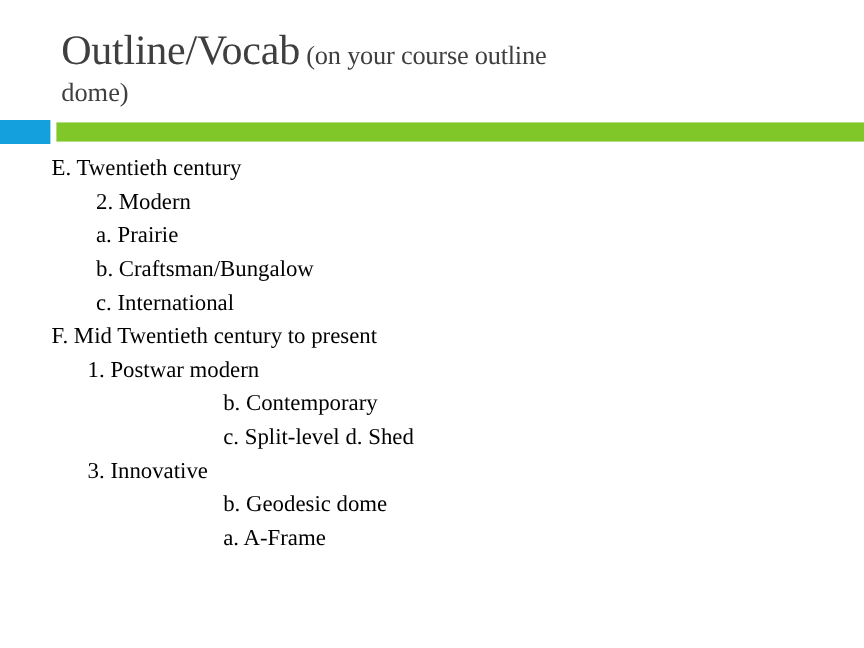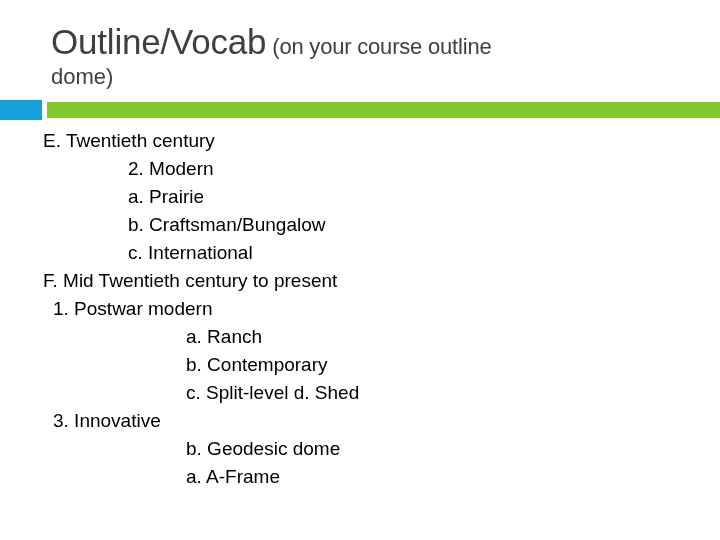--- a/index.html
+++ b/index.html
@@ -8,21 +8,21 @@
     padding: 0;
     background: #ffffff;
   }
 
   .slide {
     position: relative;
     width: 720px;
     height: 540px;
     background: #ffffff;
     overflow: hidden;
-    font-family: Liberation Sans, sans-serif;
+    font-family: Liberation Serif, serif;
     -webkit-font-smoothing: antialiased;
   }
 
   
   .title-block {
     position: absolute;
     left: 51px;
     top: 24px;
     width: 620px;
   }
@@ -81,22 +81,22 @@
     font-size: 19px;
     color: #000000;
     line-height: 28px;
     height: 28px;
     white-space: pre;
     font-weight: 400;
   }
 
   
   .lvl-0 { padding-left: 43px; }
-  .lvl-1 { padding-left: 53px; }
-  .lvl-2 { padding-left: 80px; margin-left: 48px; }
+  .lvl-1 { padding-left: 73px; }
+  .lvl-2 { padding-left: 80px; }
   .lvl-3 { padding-left: 186px; }
 </style>
 </head>
 <body>
 
 <div class="slide">
 
   <div class="title-block">
     <div class="title-line"><span class="title-main">Outline/Vocab</span><span class="title-sub"> (on your course outline</span></div>
     <div class="title-row-2">dome)</div>
@@ -106,21 +106,20 @@
   <div class="accent-green"></div>
 
   <div class="body-block">
     <div class="outline-line lvl-0">E. Twentieth century</div>
     <div class="outline-line lvl-2">2. Modern</div>
     <div class="outline-line lvl-2">a. Prairie</div>
     <div class="outline-line lvl-2">b. Craftsman/Bungalow</div>
     <div class="outline-line lvl-2">c. International</div>
     <div class="outline-line lvl-0">F. Mid Twentieth century to present</div>
     <div class="outline-line lvl-1">1. Postwar modern</div>
-    <div class="outline-line lvl-3">a. Ranch</div>
     <div class="outline-line lvl-3">b. Contemporary</div>
     <div class="outline-line lvl-3">c. Split-level d. Shed</div>
     <div class="outline-line lvl-1">3. Innovative</div>
     <div class="outline-line lvl-3">b. Geodesic dome</div>
     <div class="outline-line lvl-3">a. A-Frame</div>
   </div>
 
 </div>
 
 </body></html>

